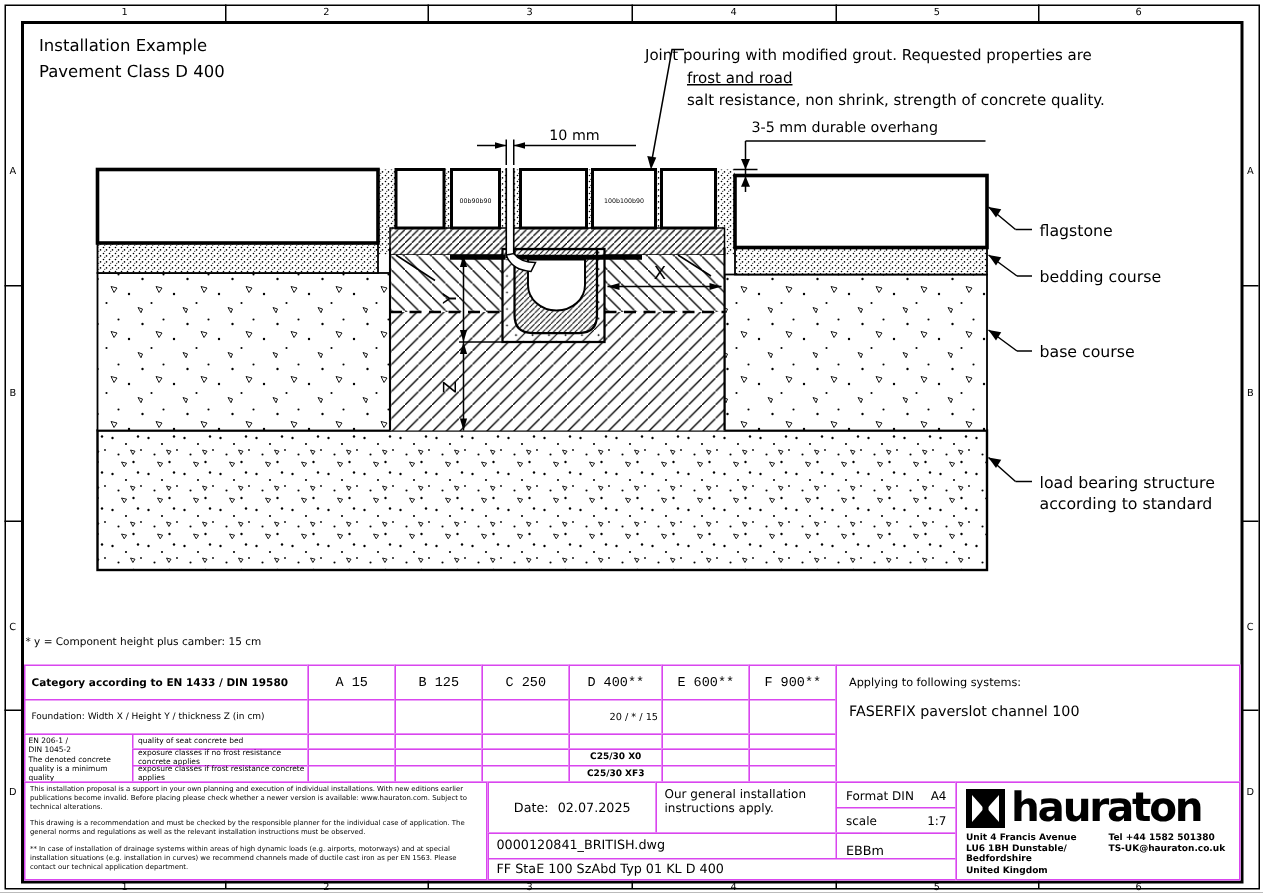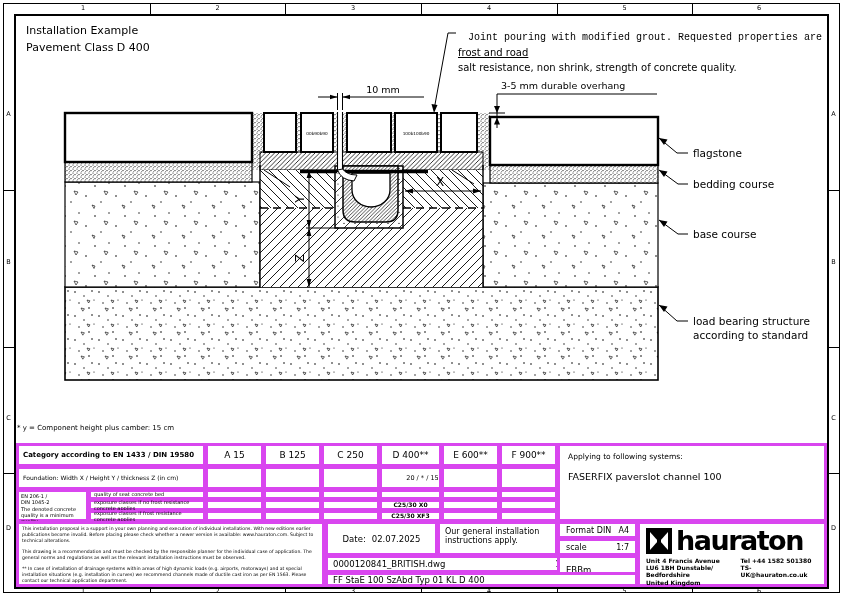--- a/index.html
+++ b/index.html
@@ -3,30 +3,30 @@
 <meta charset="utf-8">
 <style>
   html,body{margin:0;padding:0;background:#888;}
   .page{position:relative;width:842px;height:595px;background:#fff;color:#000;
         font-family:"DejaVu Sans",sans-serif;overflow:hidden;}
   .abs{position:absolute;}
   .frame-outer{left:3px;top:3px;width:835px;height:588px;border:1px solid #000;}
   .frame-inner{left:14px;top:14px;width:811px;height:571px;border:2px solid #000;}
   .gridlab{font-size:6.5px;color:#000;text-align:center;}
   .tick{background:#000;}
-  .cell{border:3px solid #d946ef;box-sizing:border-box;background:#fff;}
+  .cell{border:1px solid #d946ef;box-sizing:border-box;background:#fff;}
   .t4{font-size:4.6px;line-height:1.3;}
   .t5{font-size:5px;line-height:1.25;}
   .t6{font-size:6px;line-height:1.2;}
   .t65{font-size:6.5px;padding-left:24px;}
   .t7{font-size:7px;}
   .t75{font-size:7.5px;}
   .t8{font-size:8px;}
   .t85{font-size:8.5px;}
-  .t9{font-size:9px;}
+  .t9{font-size:9px;font-family:Liberation Mono, monospace;}
   .t95{font-size:9.5px;}
   .t10{font-size:10px;}
   .t11{font-size:11px;}
   .b{font-weight:bold;}
   .ctr{display:flex;align-items:center;justify-content:center;}
   .vctr{display:flex;align-items:center;}
   .logo-word{font-size:27px;font-weight:bold;letter-spacing:-1.5px;line-height:1;}
   p{margin:0 0 5px 0;}
 </style>
 </head>
@@ -73,21 +73,21 @@
   <div class="abs gridlab" style="left:829px;top:258px;width:9px;">B</div>
   <div class="abs gridlab" style="left:829px;top:414px;width:9px;">C</div>
   <div class="abs gridlab" style="left:829px;top:524px;width:9px;">D</div>
   <div class="abs tick" style="left:828px;top:190px;width:11px;height:1px;"></div>
   <div class="abs tick" style="left:828px;top:347px;width:11px;height:1px;"></div>
   <div class="abs tick" style="left:828px;top:473px;width:11px;height:1px;"></div>
 
   <div class="abs t11" style="left:26px;top:24px;">Installation Example</div>
   <div class="abs t11" style="left:26px;top:41px;">Pavement Class D 400</div>
 
-  <div class="abs t10" style="left:468px;top:32px;font-family:Liberation Mono, monospace;">Joint pouring with modified grout. Requested properties are</div>
+  <div class="abs t10" style="left:430px;top:32px;">Joint pouring with modified grout. Requested properties are</div>
   <div class="abs t10" style="left:458px;top:47px;text-decoration:underline;">frost and road</div>
   <div class="abs t10" style="left:458px;top:62px;">salt resistance, non shrink, strength of concrete quality.</div>
 
   <div class="abs t95" style="left:501px;top:80px;">3-5 mm durable overhang</div>
 
   <svg class="abs" style="left:0;top:0;" width="842" height="595" viewBox="0 0 842 595">
     <defs>
       <pattern id="p-stip" patternUnits="userSpaceOnUse" width="4" height="4">
         <rect width="4" height="4" fill="#fff"></rect>
         <circle cx="1" cy="1" r="0.55" fill="#000"></circle>

